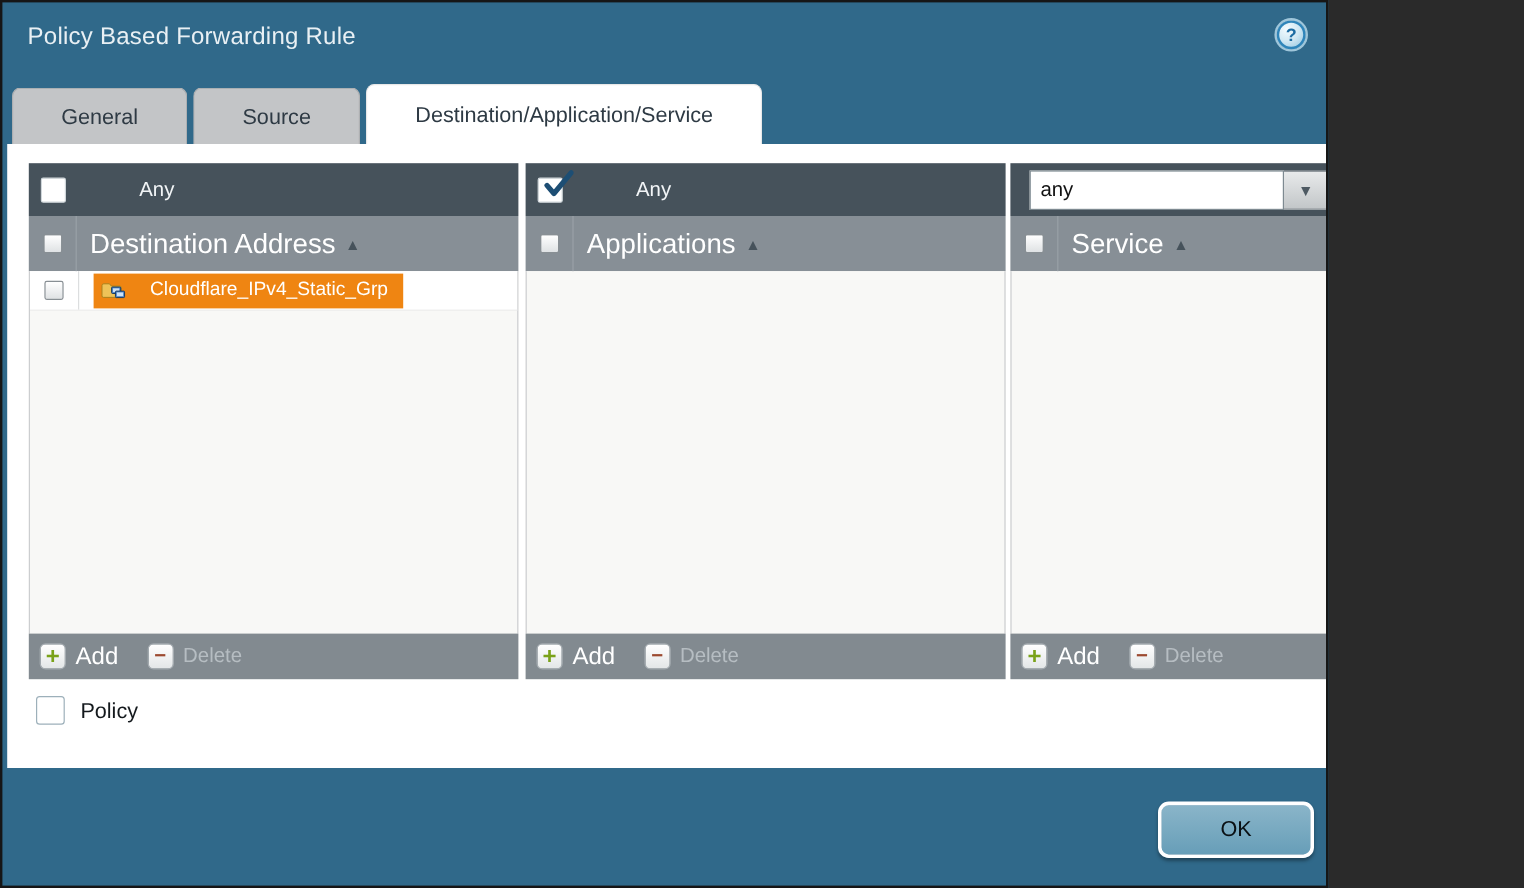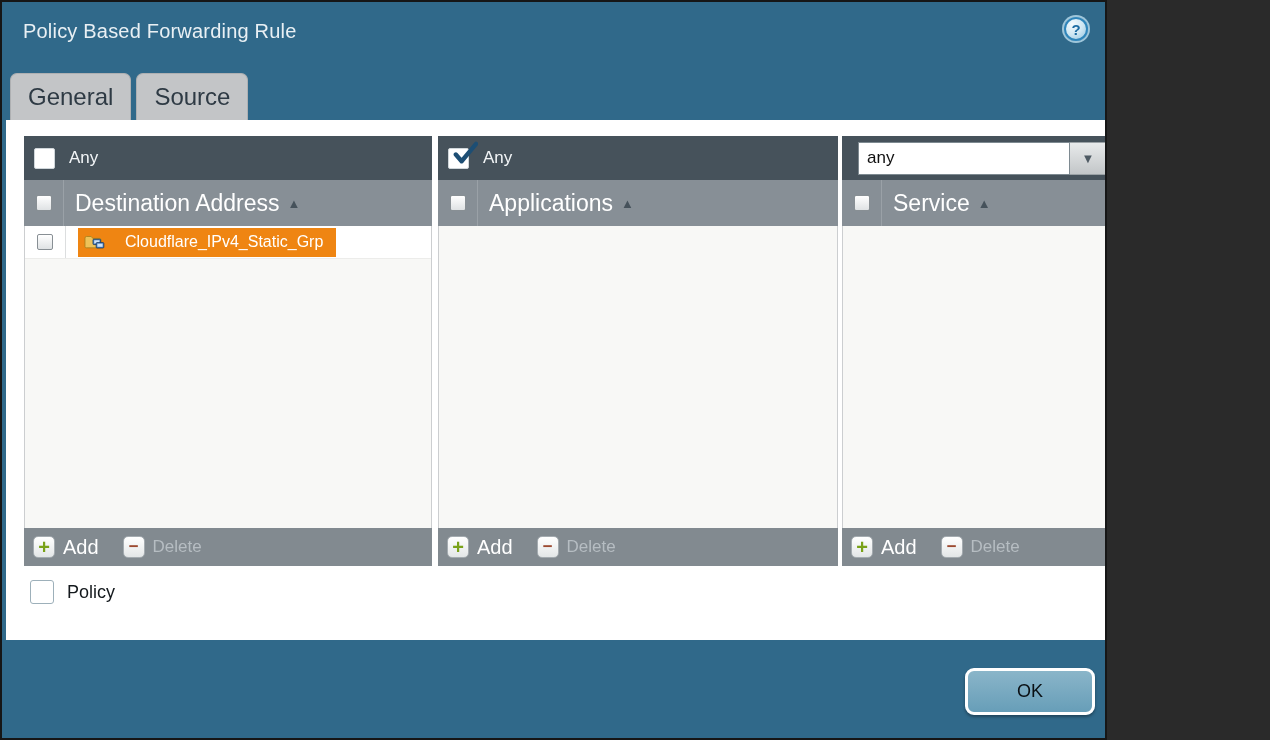--- a/index.html
+++ b/index.html
@@ -12,33 +12,33 @@
   .title{position:absolute;left:21px;top:18px;font-size:20px;color:#e9f0f4;letter-spacing:.2px;}
   .help{
     position:absolute;right:17px;top:15px;width:24px;height:24px;border-radius:50%;
     background:radial-gradient(circle at 35% 30%,#f4fbfe,#cfe7f3 45%,#9ecbe3 80%);
     box-shadow:0 0 0 2px #9fc6da,inset 0 0 0 2px #2f85ba;
     display:flex;align-items:center;justify-content:center;
     color:#1c6ca3;font-weight:bold;font-size:15px;cursor:pointer;
   }
   .tabbar{position:absolute;left:8px;top:68px;display:flex;align-items:flex-end;gap:5px;height:50px;z-index:2;}
   .tab{
-    height:47px;line-height:46px;padding:0 17px;background:#c3c5c7;
+    height:47px;line-height:46px;padding:0 40px;background:#c3c5c7;
     border:1px solid #aeb0b2;border-bottom:none;border-radius:7px 7px 0 0;
-    font-size:24px;color:#2e3a44;cursor:pointer;white-space:nowrap;
+    font-size:18px;color:#2e3a44;cursor:pointer;white-space:nowrap;
   }
   .tab.active{height:50px;line-height:50px;background:#ffffff;border-color:#e8e8e8;}
   .content{position:absolute;left:4px;top:118px;width:1256px;height:520px;background:#ffffff;z-index:1;}
 
   .panel{position:absolute;top:16px;height:430px;}
   .p1{left:18px;width:408px;}
   .p2{left:432px;width:400px;}
   .p3{left:836px;width:404px;}
 
-  .ptop{height:44px;background:#46525b;display:flex;align-items:center;padding-left:10px;}
+  .ptop{height:44px;background:#46525b;display:flex;align-items:center;padding-left:10px;gap:47px;}
   .cb-large{width:21px;height:21px;background:#fff;border:1px solid #cfd6da;border-radius:2px;position:relative;flex:none;cursor:pointer;}
   .check-svg{position:absolute;left:2px;top:-8px;width:27px;height:27px;pointer-events:none;}
   .any-label{color:#f2f5f7;font-size:17px;margin-left:14px;}
 
   .colhead{height:46px;background:#878f96;display:flex;align-items:center;}
   .cbcell{width:40px;align-self:stretch;display:flex;align-items:center;justify-content:center;border-right:1px solid #9aa1a7;flex:none;}
   .cb-small{width:16px;height:16px;background:linear-gradient(#ffffff,#dfe2e4);border:1px solid #888f94;border-radius:2px;cursor:pointer;}
   .collabel{color:#ffffff;font-size:23px;margin-left:11px;cursor:pointer;}
   .sort{color:#46525b;font-size:13px;margin-left:8px;cursor:pointer;}
 
@@ -73,20 +73,21 @@
 <div class="window">
 
   <span class="title">Policy Based Forwarding Rule</span>
   <div class="help">
     <span>?</span>
   </div>
 
   <div class="tabbar">
     <div class="tab">General</div>
     <div class="tab">Source</div>
+    <div class="tab active">Destination/Application/Service</div>
   </div>
 
   <div class="content">
 
     <div class="panel p1">
       <div class="ptop">
         <span class="cb-large"></span>
         <span class="any-label">Any</span>
       </div>
       <div class="colhead">

